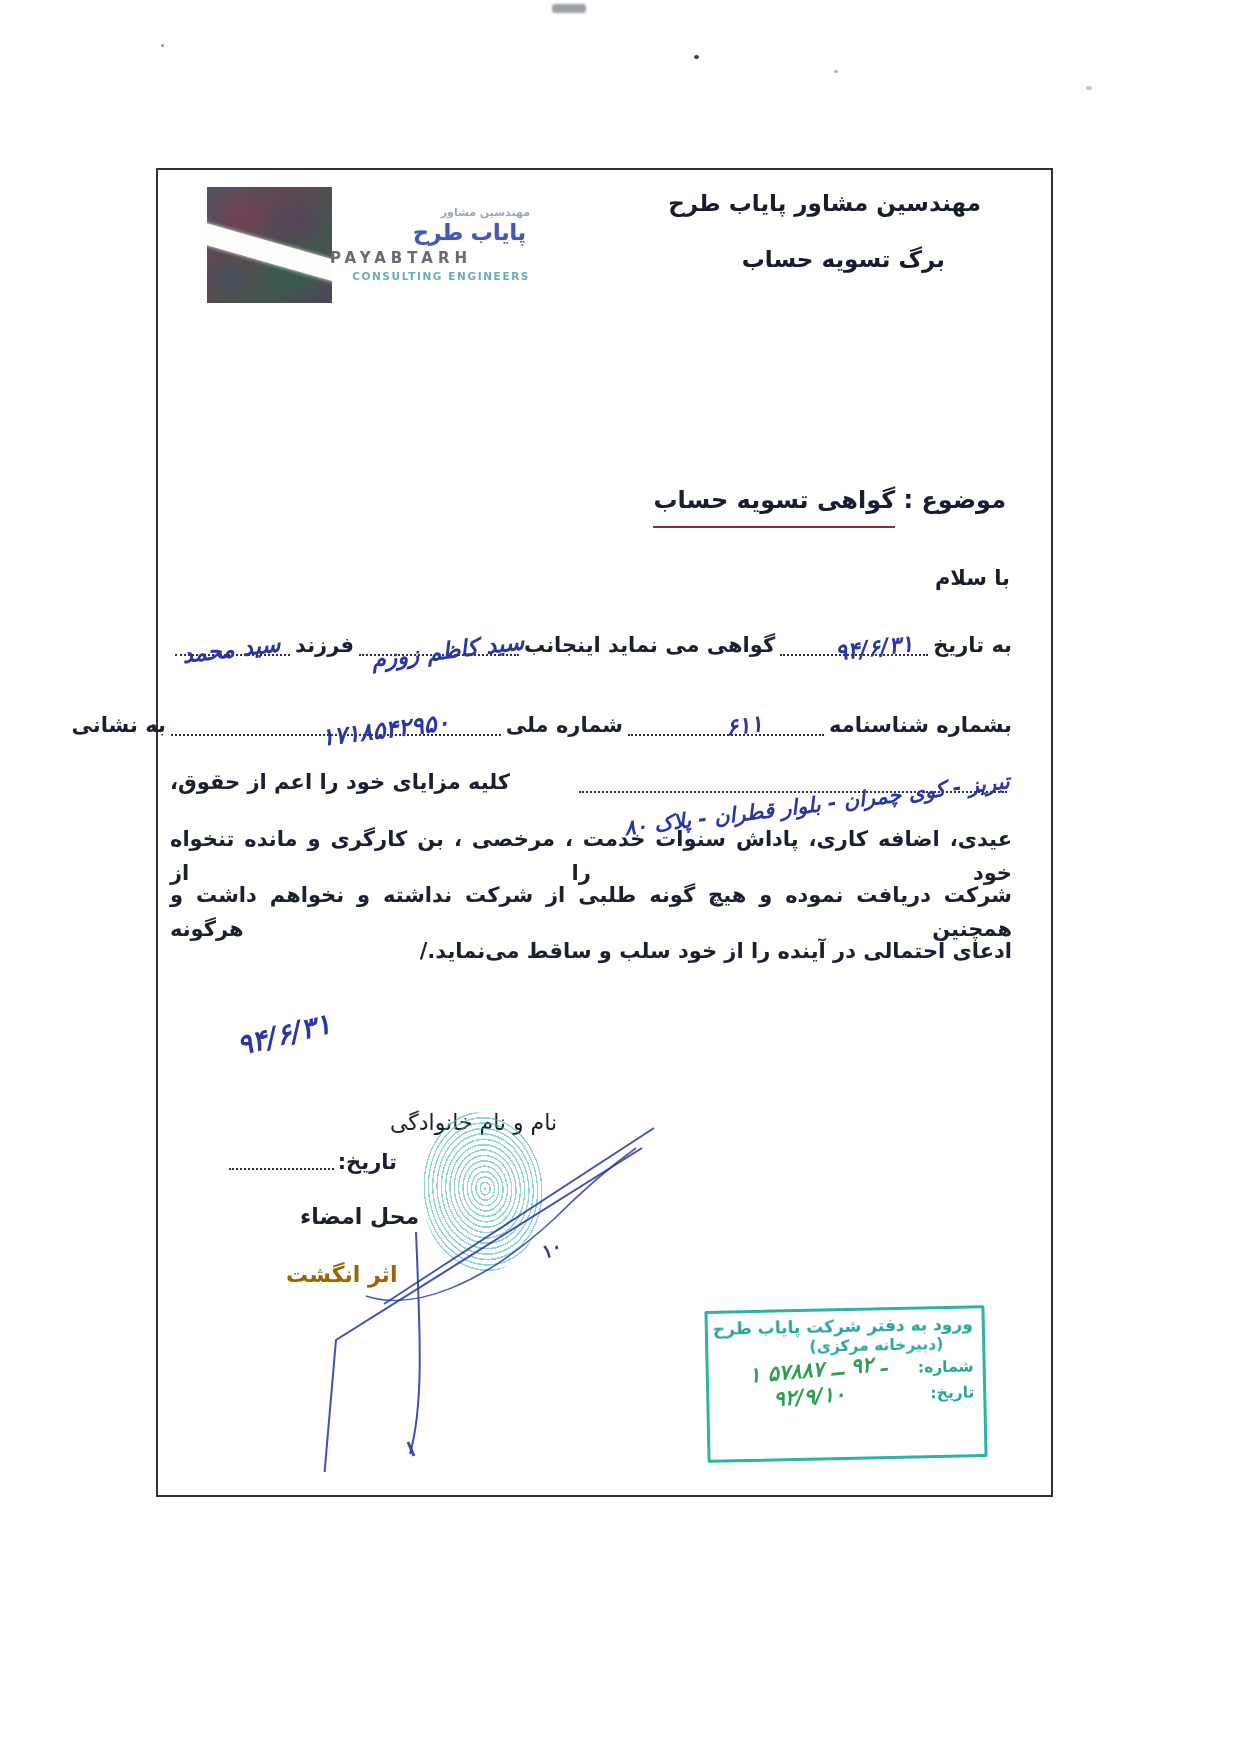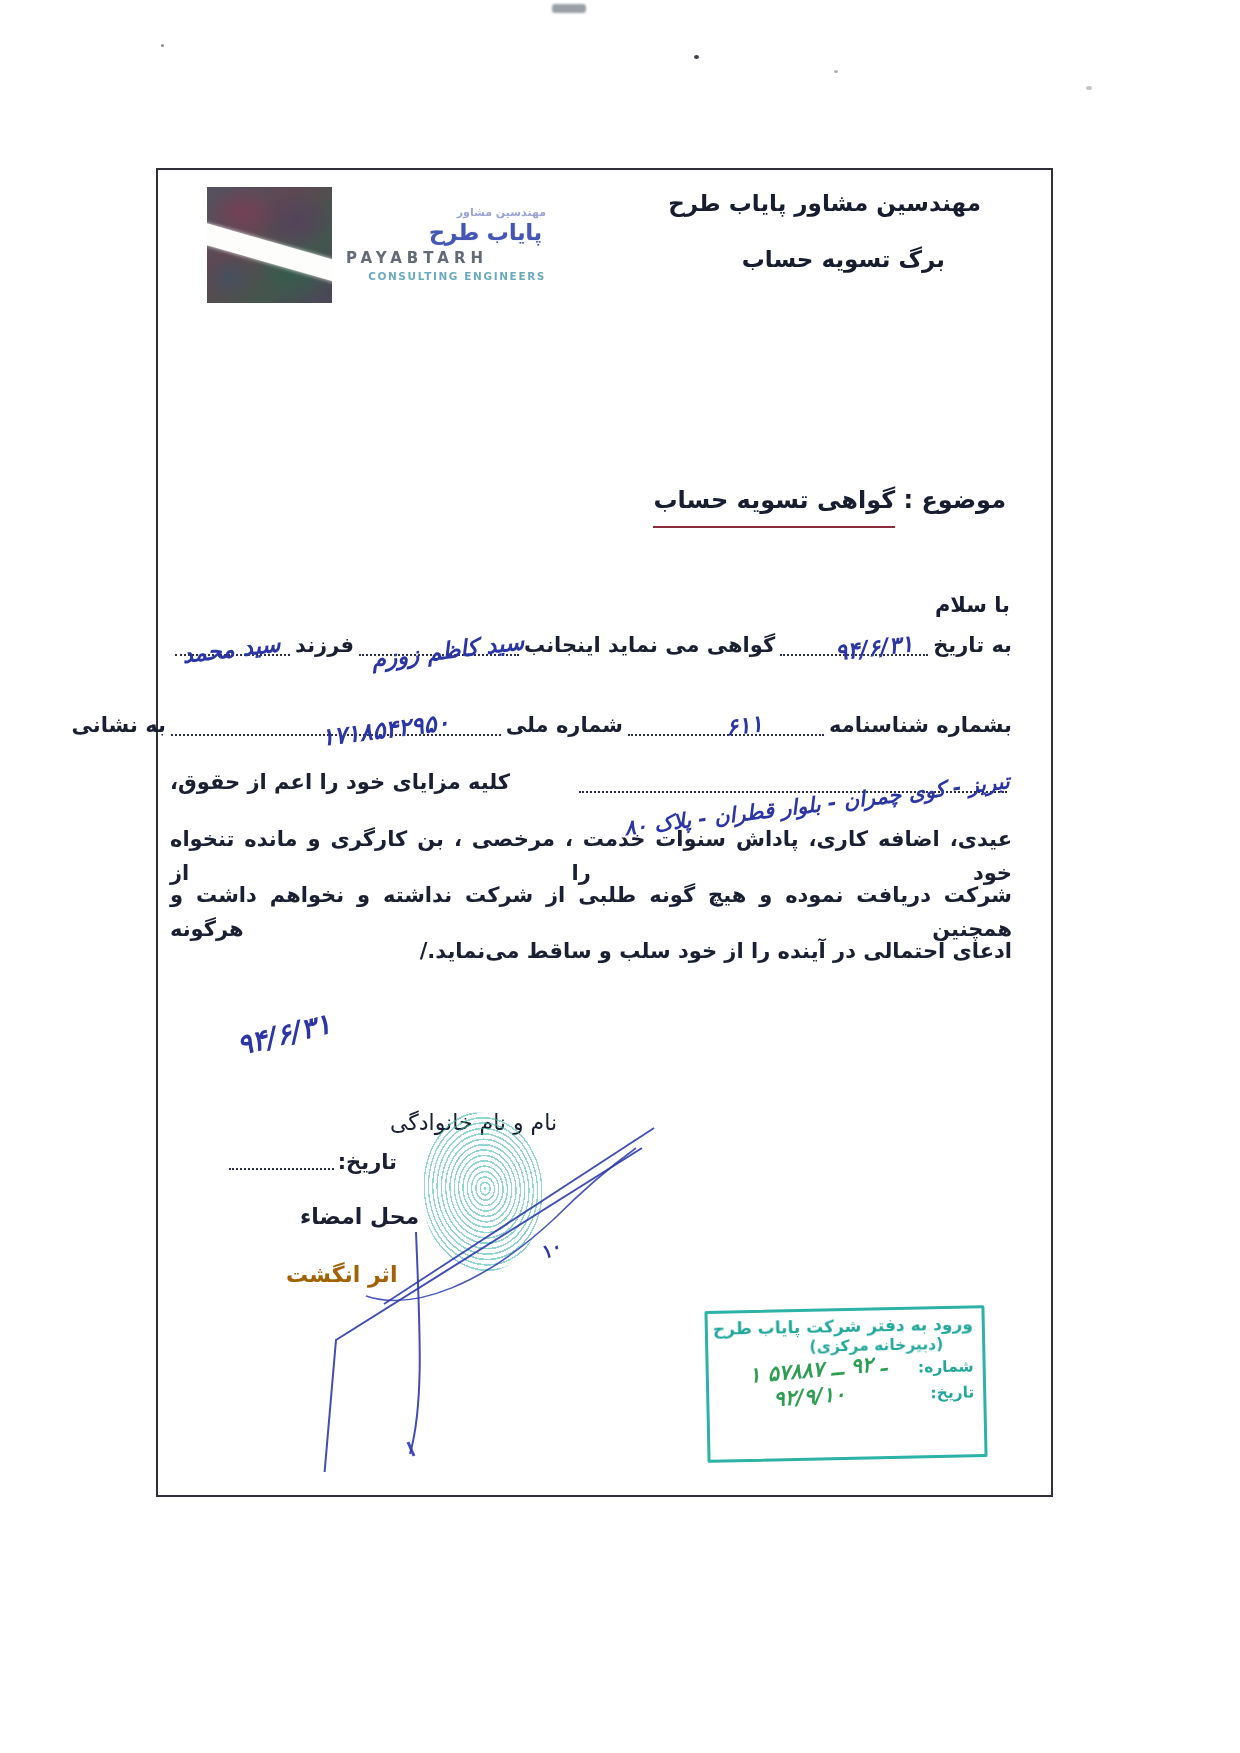--- a/index.html
+++ b/index.html
@@ -23,21 +23,21 @@
       radial-gradient(55px 42px at 72% 30%, rgba(84,64,94,.8), transparent 70%),
       radial-gradient(52px 44px at 68% 72%, rgba(52,92,78,.9), transparent 72%),
       radial-gradient(36px 30px at 18% 78%, rgba(66,80,96,.85), transparent 70%),
       linear-gradient(135deg,#555260,#5d4852 38%,#43564d 70%,#4b4658);
   }
   .logo-mark::after{
     content:"";position:absolute;left:-18px;top:56px;width:170px;height:21px;
     background:#fdfdfb;border-radius:10px;transform:rotate(16deg);
     box-shadow:0 0 4px rgba(255,255,255,.9);
   }
-  .logo-text{position:absolute;left:172px;top:36px;width:200px;text-align:right;direction:rtl;margin-left:16px;}
+  .logo-text{position:absolute;left:172px;top:36px;width:200px;text-align:right;direction:rtl;}
   .logo-fa-tag{
     font-size:11px;color:#8a93cb;opacity:.85;filter:blur(.4px);
     font-weight:bold;margin-left:8px;
   }
   .logo-fa-name{
     font-size:22px;font-weight:bold;color:#4656b4;filter:blur(.3px);
     margin:1px 4px 2px 0;text-shadow:0 0 1px rgba(70,86,180,.6);
   }
   .logo-en-name{
     direction:ltr;text-align:left;font-size:15px;font-weight:bold;color:#646a76;
@@ -61,21 +61,21 @@
   
   .subject{
     position:absolute;right:45px;top:316px;direction:rtl;white-space:nowrap;
     font-size:24px;font-weight:bold;color:#181d2f;
   }
   .subject .subject-value{
     border-bottom:2.5px solid #8a2c3a;padding-bottom:12px;
   }
 
   .salutation{
-    position:absolute;right:41px;top:423px;direction:rtl;
+    position:absolute;right:41px;top:396px;direction:rtl;
     font-size:21px;font-weight:bold;color:#181d2f;
   }
 
   
   .bline{
     position:absolute;left:12px;width:842px;display:flex;direction:rtl;
     align-items:flex-end;font-size:21px;font-weight:bold;color:#1a1f31;
   }
   .bline .pt{white-space:nowrap;line-height:34px;text-align:right;}
   .lead{

